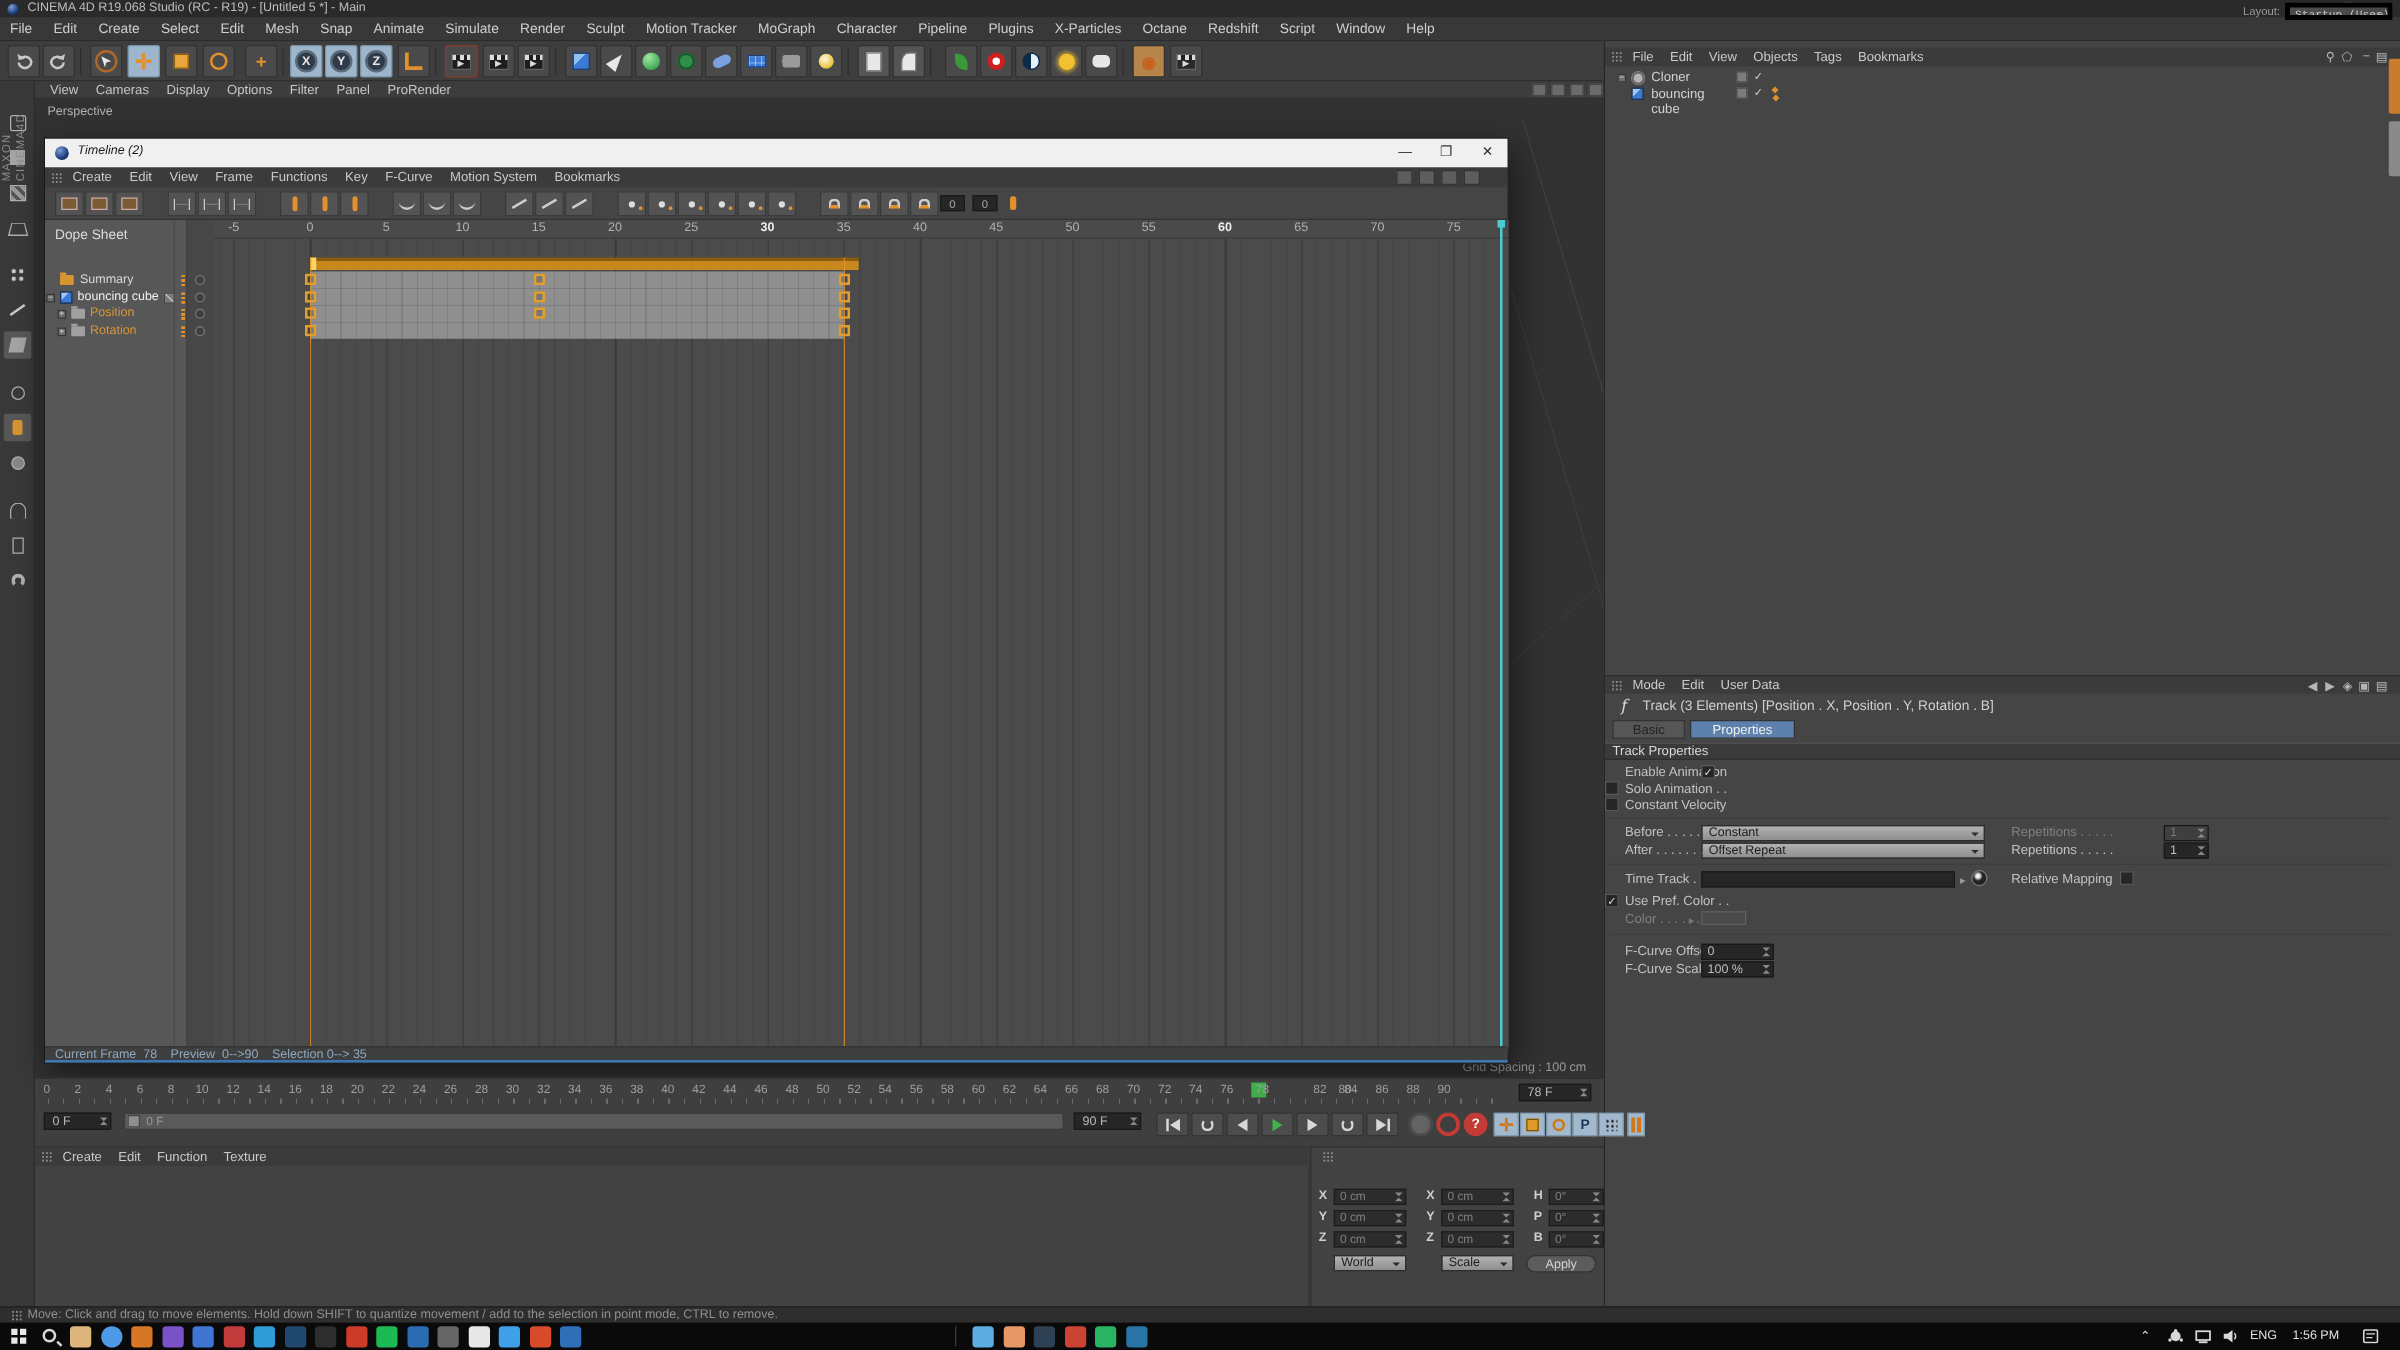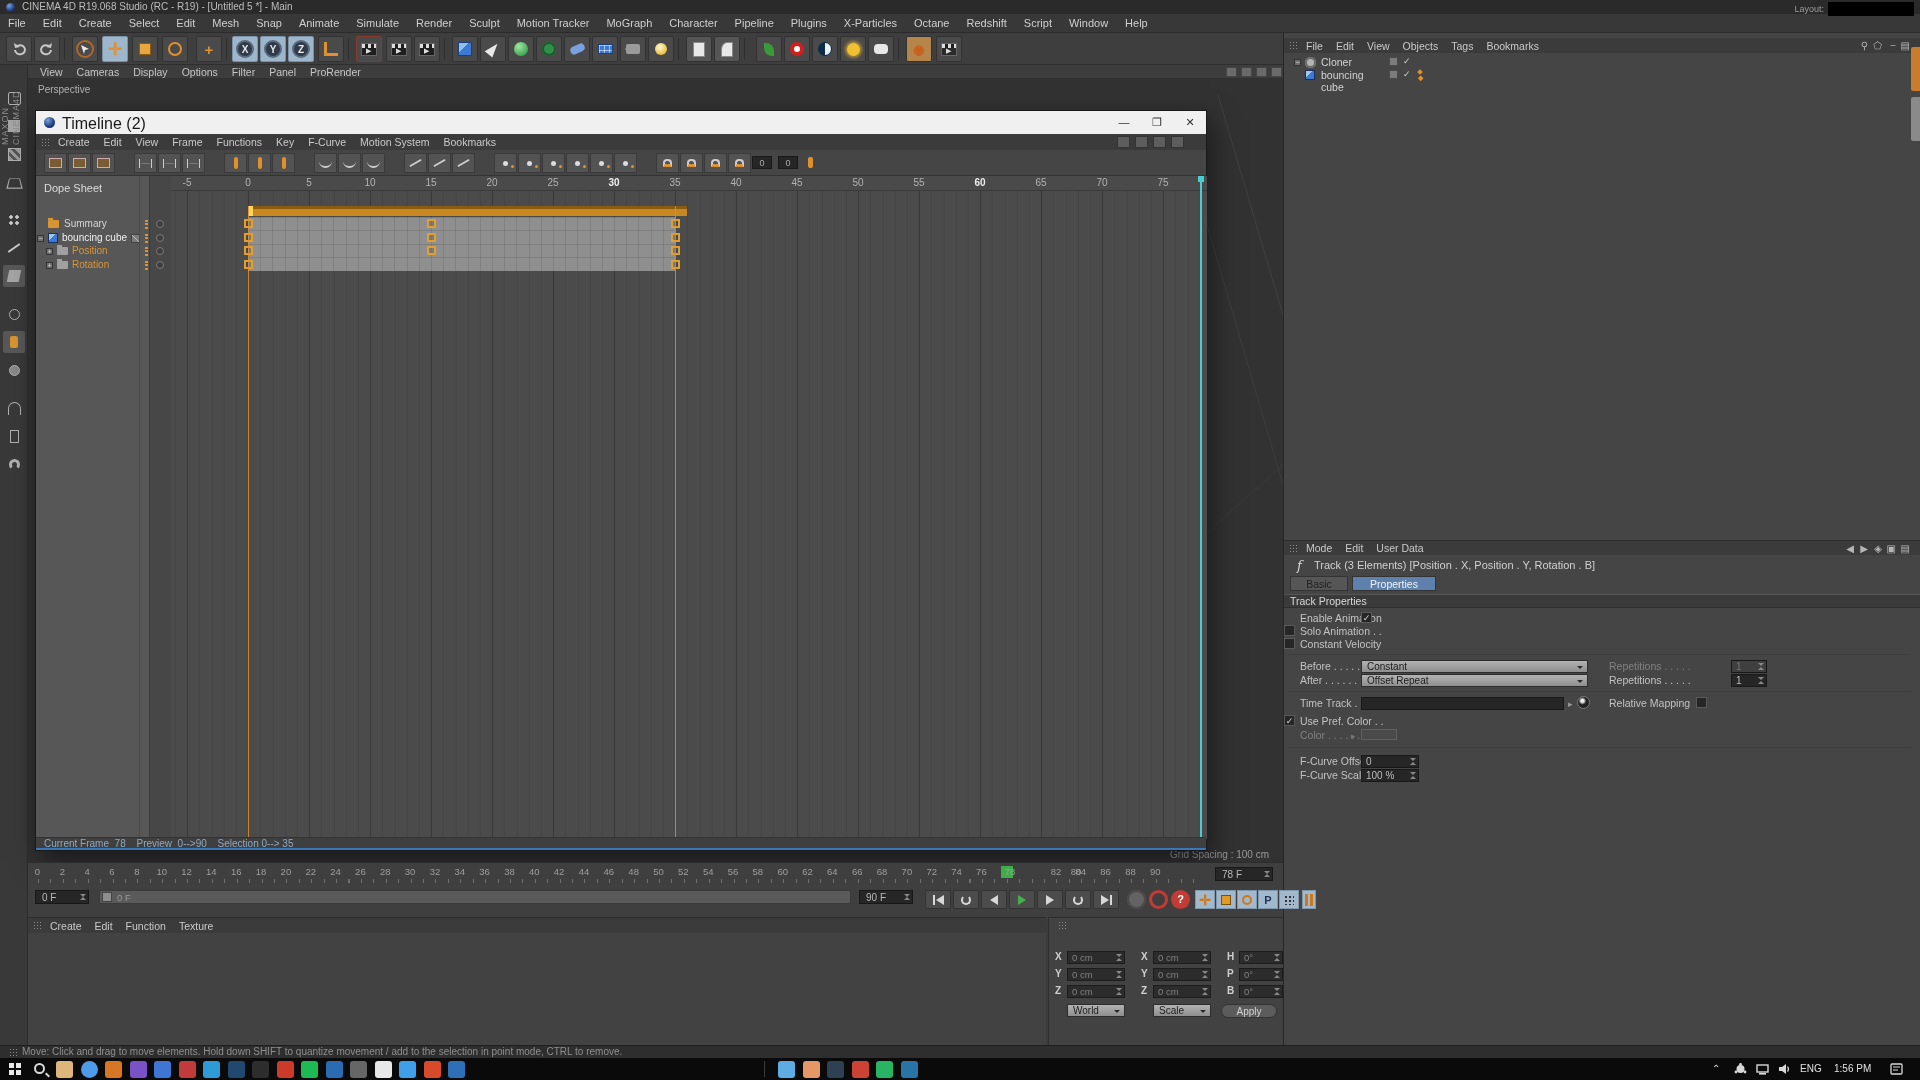--- a/index.html
+++ b/index.html
@@ -9,21 +9,21 @@
   .abs { position:absolute; }
 
   
   #titlebar { left:0; top:0; width:1920px; height:14px; background:#2a2a2a; color:#bdbdbd; font-size:10px; line-height:14px; }
   #titlebar .appicon { position:absolute; left:6px; top:3px; width:9px; height:9px; border-radius:50%;
      background:radial-gradient(circle at 35% 30%, #7d9fd8, #1d3e7c 60%, #09152c); }
   #titlebar .t { position:absolute; left:22px; top:0; }
   .winbtn { position:absolute; top:0; width:26px; height:14px; color:#9a9a9a; font-size:9px; text-align:center; line-height:13px; }
   #menubar { left:0; top:14px; width:1920px; height:19px; background:#383838; border-bottom:1px solid #2b2b2b; display:flex; align-items:center; padding-left:8px; }
   .menu-item { font-size:11px; color:#cfcfcf; margin-right:17px; white-space:nowrap; }
-  #layoutbox { right:6px; top:2px; width:86px; height:14px; background:#4a4a4a; border:7px solid #000000; color:#c4c4c4; font-size:9px; line-height:12px; padding:0 10px 0 4px; overflow:hidden; white-space:nowrap; }
+  #layoutbox { right:6px; top:2px; width:86px; height:14px; background:#4a4a4a; border:4px solid #000000; color:#c4c4c4; font-size:9px; line-height:12px; padding:0 10px 0 4px; overflow:hidden; white-space:nowrap;font-family:Liberation Mono, monospace; }
   #layoutbox:after { content:""; position:absolute; right:3px; top:5px; border:3px solid transparent; border-top-color:#aaa; }
   #layoutlabel { right:96px; top:4px; font-size:9px; color:#9a9a9a; }
 
   
   #toolbar { left:0; top:33px; width:1920px; height:32px; background:#3e3e3e; border-bottom:1px solid #2e2e2e; }
   .tb { position:absolute; top:3px; width:26px; height:26px; background:#4a4a4a; border:1px solid #323232; border-radius:2px; display:flex; align-items:center; justify-content:center; }
   .tb.active { background:#9db6cc; border-color:#7a93a8; }
   .tb.raised { background:#555; }
   .glyph-orange { color:#e0902c; font-weight:bold; }
   .ring-orange { width:14px; height:14px; border:2px solid #e0902c; border-radius:50%; }
@@ -69,21 +69,21 @@
   .vp-mini { position:absolute; top:2px; width:11px; height:10px; background:#6a6a6a; border:1px solid #444; }
   #persp { position:absolute; left:10px; top:19px; font-size:10px; color:#b2b2b2; }
   #gridspacing { position:absolute; right:14px; bottom:2px; font-size:10px; color:#9a9a9a; }
   #resize-cursor { position:absolute; left:1168px; top:680px; color:#e8e8e8; font-size:13px; text-shadow:0 1px 2px #000; }
 
   
   #tlwin { left:35px; top:110px; width:1172px; height:741px; background:#474747; border:1px solid #191919; box-shadow:4px 10px 26px rgba(0,0,0,.5); }
   #tl-title { position:absolute; left:0; top:0; width:100%; height:23px; background:#f0f0f0; }
   #tl-title .appicon { position:absolute; left:8px; top:6px; width:11px; height:11px; border-radius:50%;
      background:radial-gradient(circle at 35% 30%, #7d9fd8, #1d3e7c 60%, #09152c); }
-  #tl-title .t { position:absolute; left:26px; top:4px; font-size:16px; color:#1a1a1a; }
+  #tl-title .t { position:absolute; left:26px; top:4px; font-size:10px; color:#1a1a1a;font-style:italic; }
   .tl-winbtn { position:absolute; top:0; width:32px; height:23px; color:#333; font-size:11px; text-align:center; line-height:22px; }
   #tl-menus { position:absolute; left:0; top:23px; width:100%; height:16px; background:#3b3b3b; display:flex; align-items:center; }
   #tl-menus .menu-item { font-size:10.5px; margin-right:14px; color:#c9c9c9; }
   .handle { width:9px; height:9px; margin:0 8px 0 5px;
      background:radial-gradient(circle,#8a8a8a 1px,transparent 1px); background-size:3px 3px; }
   .tl-micon { position:absolute; top:2px; width:13px; height:12px; background:#5d5d5d; border:1px solid #333; }
   #tl-toolbar { position:absolute; left:0; top:39px; width:100%; height:26px; background:#454545; border-bottom:1px solid #333; }
   .ttb { position:absolute; top:3px; width:23px; height:20px; background:#535353; border:1px solid #3a3a3a; display:flex; align-items:center; justify-content:center; }
   .tg0 { width:13px; height:10px; background:#7a5c34; border:1px solid #caa; }
   .tg1 { width:13px; height:9px; border-left:1px solid #ccc; border-right:1px solid #ccc; background:linear-gradient(#777,#777) center/9px 1px no-repeat; }

